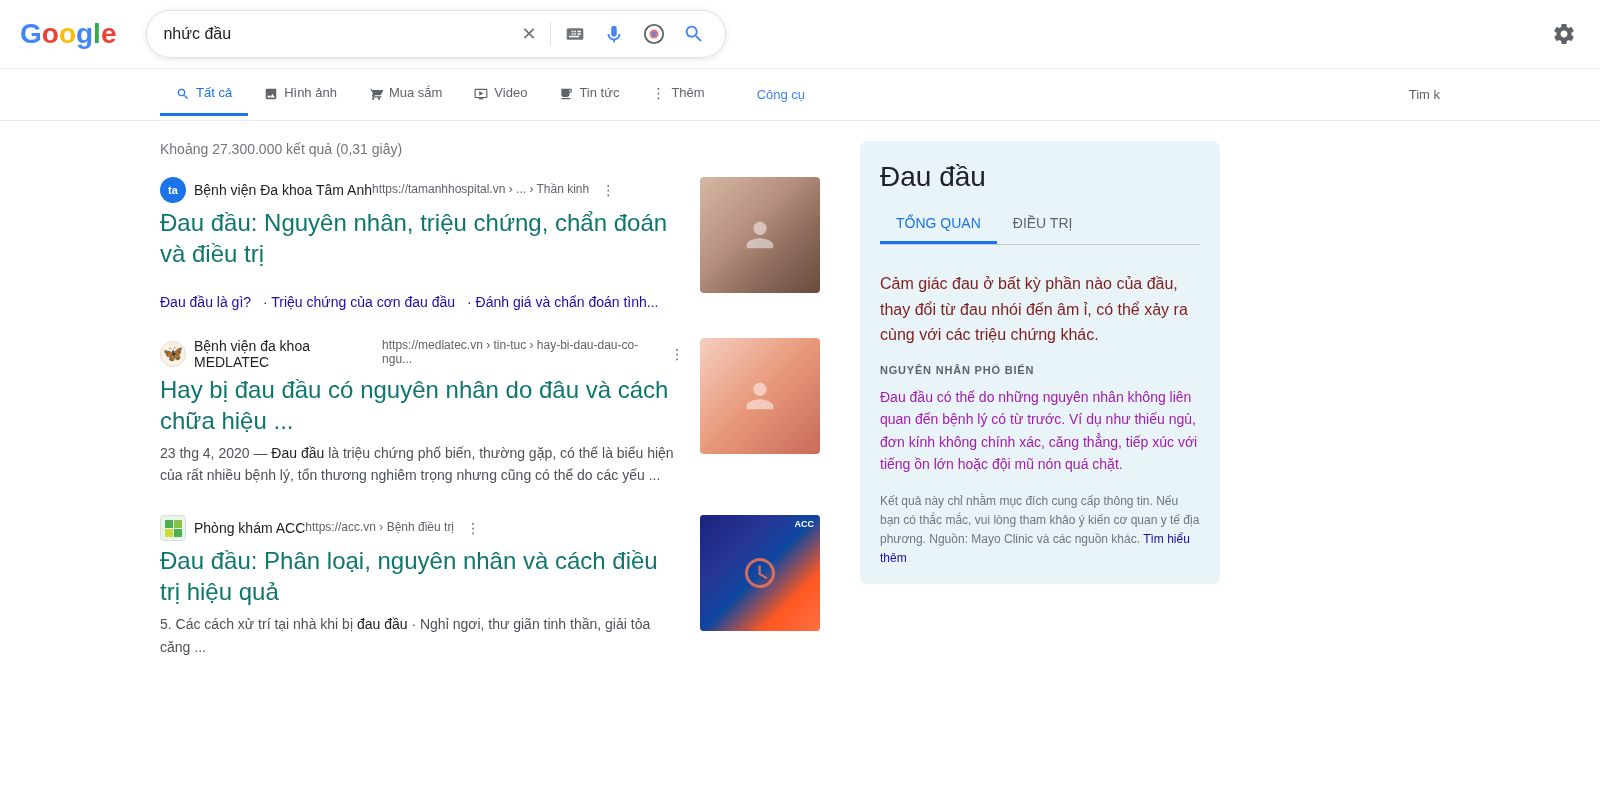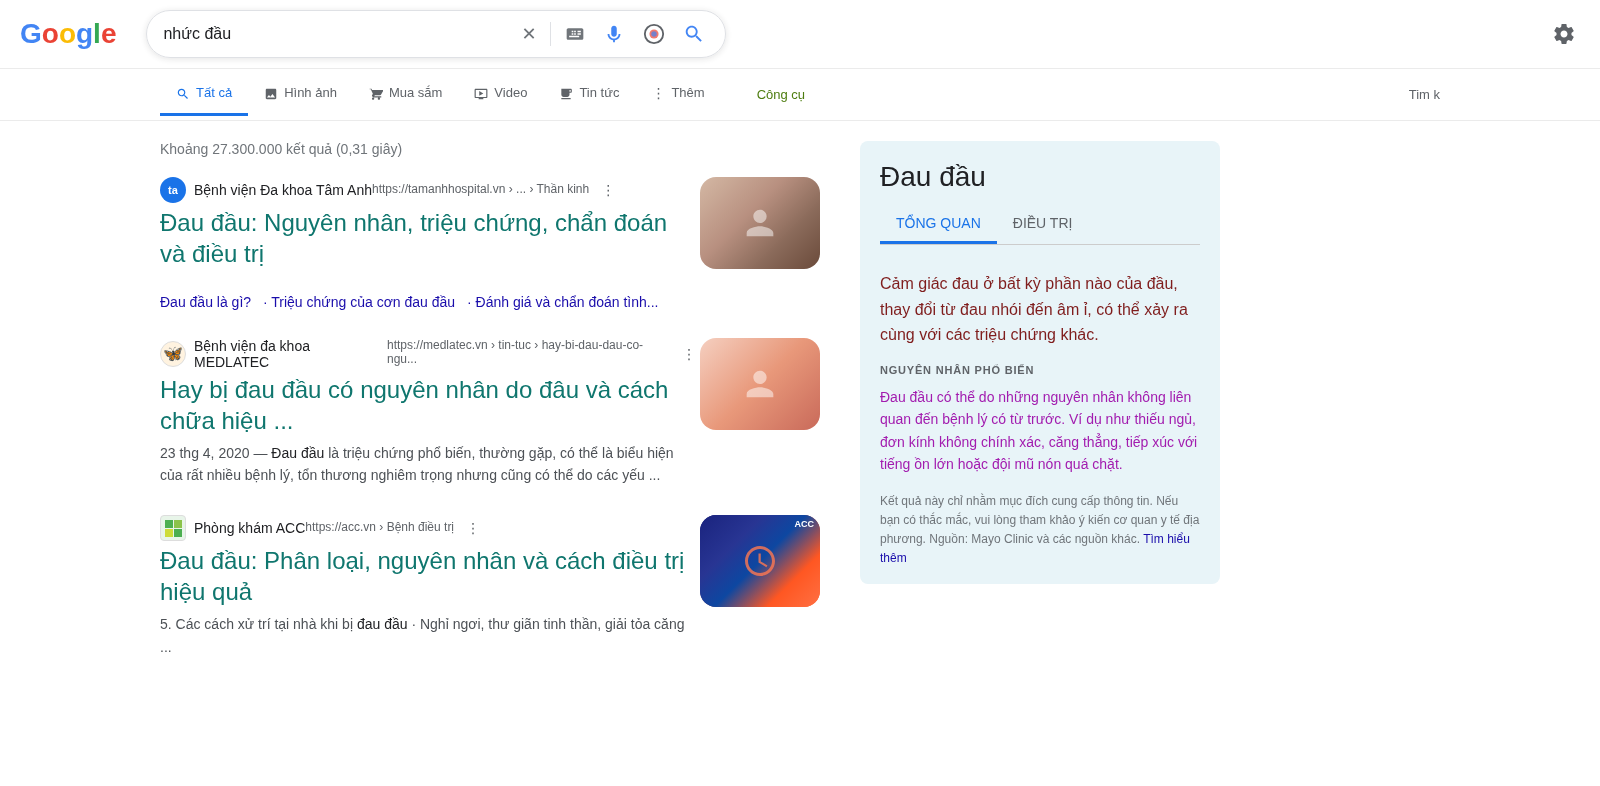--- a/index.html
+++ b/index.html
@@ -93,21 +93,21 @@
     }
     .nav-tab.active {
       color: #1a73e8;
       border-bottom-color: #1a73e8;
     }
     .nav-tab-icon { font-size: 14px; }
     .cong-cu {
       margin-left: 20px;
       padding: 12px 16px;
       font-size: 13px;
-      color: #4d7c0f;
+      color: #3b82f6;
       cursor: pointer;
     }
     .tim-k {
       margin-left: auto;
       font-size: 13px;
       color: #5f6368;
     }
 
     
     .main {
@@ -121,21 +121,21 @@
     .result-count {
       font-size: 14px;
       color: #70757a;
       margin-bottom: 20px;
     }
 
     
     .result-item {
       margin-bottom: 28px;
       display: flex;
-      gap: 4px;
+      gap: 16px;
       justify-content: center;
     }
     .result-text { flex: 1; }
     .result-source {
       display: flex;
       align-items: center;
       gap: 8px;
       margin-bottom: 4px;
     }
     .source-favicon {
@@ -164,22 +164,22 @@
       margin-bottom: 6px;
       line-height: 1.3;
     }
     .result-snippet { font-size: 14px; color: #4d5156; line-height: 1.6; }
     .result-snippet b { color: #202124; font-weight: 500; }
     .result-links { font-size: 14px; color: #1a0dab; margin-top: 24px; cursor: pointer; }
     .result-links span { margin-right: 8px; }
 
     .result-thumb {
       width: 120px;
-      height: 92px;
-      border-radius: 16px;
+      height: 116px;
+      border-radius: 4px;
       overflow: hidden;
       flex-shrink: 0;
       background: #f1f3f4;
     }
 
     
     .thumb-1 { background: linear-gradient(135deg, #e8d5c4 0%, #c9a88e 50%, #8a6e5a 100%); }
     .thumb-2 { background: linear-gradient(135deg, #f5c9b3 0%, #e8987a 50%, #c96a5a 100%); }
     .thumb-3 { background: linear-gradient(135deg, #1a237e 0%, #283593 30%, #ff5722 70%, #ff7043 100%); }
 

